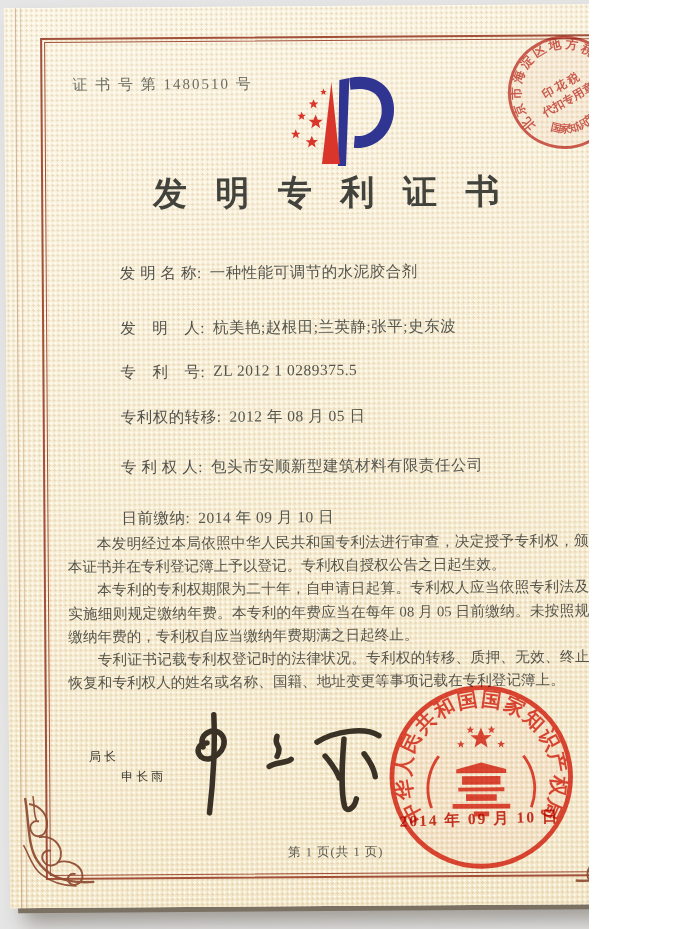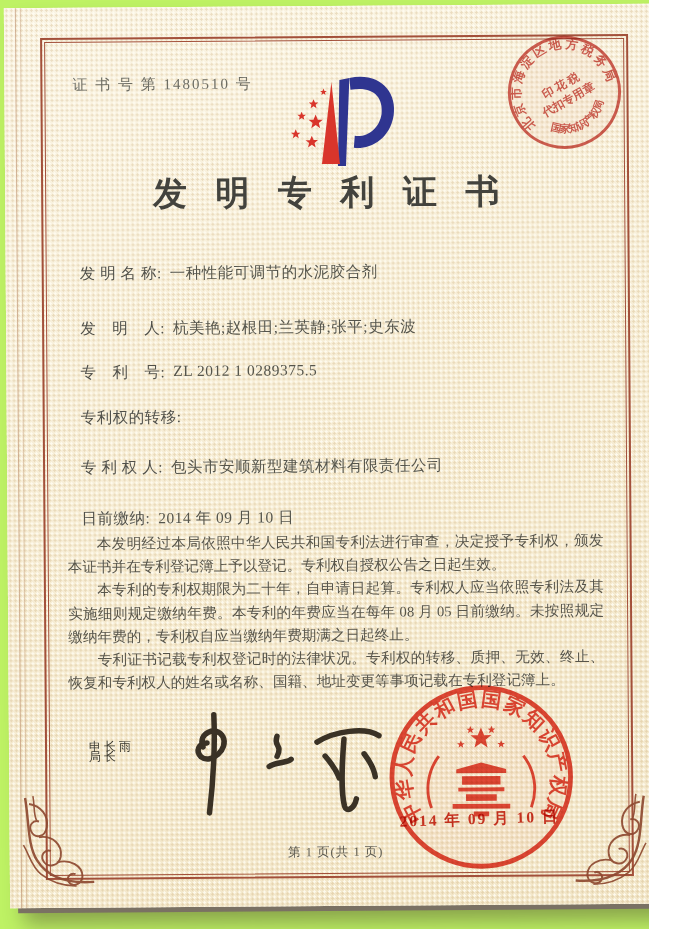--- a/index.html
+++ b/index.html
@@ -1,16 +1,16 @@
 <!DOCTYPE html>
 <html><head>
 <meta charset="utf-8">
 <style>
   html,body{margin:0;padding:0;background:#ffffff;}
-  .photo{position:relative;width:649px;height:929px;background:#bef264;overflow:hidden;
+  .photo{position:relative;width:589px;height:929px;background:#e5e5e5;overflow:hidden;
          font-family:"Liberation Serif","DejaVu Serif",serif;}
   .paper{position:absolute;left:7px;top:6px;width:652px;height:900px;
          transform:rotate(-0.4deg);transform-origin:50% 50%;
          background-color:#f7eed8;
          background-image:
            radial-gradient(rgba(203,172,120,.30) 1px, transparent 1.4px),
            radial-gradient(rgba(255,252,242,.85) 1px, transparent 1.4px),
            linear-gradient(160deg,#faf4e4,#f6ecd3 55%,#f2e6c8);
          background-size:5px 5px,5px 5px,100% 100%;
          background-position:0 0,2px 3px,0 0;
@@ -21,28 +21,28 @@
   .frame::after{content:"";position:absolute;inset:2px;border:1px solid #a3503a;}
   .corner{position:absolute;width:82px;height:98px;color:#8e4a31;opacity:.92;}
   .corner.bl{left:8px;bottom:16px;}
   .corner.br{right:10px;bottom:14px;transform:scaleX(-1);}
   .cert-no{position:absolute;left:68px;top:68px;font-size:15px;color:#6d6d64;letter-spacing:2px;}
   .logo{position:absolute;left:279px;top:64px;width:120px;height:104px;}
   .title{position:absolute;left:0;top:164px;width:100%;text-align:center;
          font-size:34px;color:#43433e;letter-spacing:10px;font-weight:bold;}
   .field-row{position:absolute;left:74px;right:60px;display:flex;gap:8px;
              font-size:15.5px;color:#55554b;letter-spacing:.5px;}
-  .f-label{white-space:pre;color:#50504a;}
+  .f-label{white-space:pre;color:#50504a;padding-left:40px;}
   .f-value{color:#55554c;}
   .body-text{position:absolute;left:60px;width:536px;top:525px;
              font-size:14.6px;line-height:23.2px;color:#57554b;text-align:justify;}
   .body-text p{margin:0;text-indent:2em;}
   .signer{position:absolute;left:80px;font-size:12px;color:#3a382f;letter-spacing:3px;text-align:center;}
   .signer.post{top:741px;}
-  .signer.name{top:731px;}
+  .signer.name{top:761px;margin-left:32px;}
   .signature{position:absolute;left:150px;top:700px;width:236px;height:114px;opacity:.92;}
   .seal{position:absolute;left:376px;top:676px;width:192px;height:192px;
         mix-blend-mode:multiply;opacity:.92;}
   .seal-date{position:absolute;left:390px;top:804px;font-size:15.5px;font-weight:bold;
              color:#cf3727;letter-spacing:2px;transform:rotate(-1.5deg);z-index:6;
              mix-blend-mode:multiply;}
   .tax-stamp{position:absolute;left:500px;top:28px;width:120px;height:120px;
              transform:rotate(-29deg);mix-blend-mode:multiply;opacity:.85;}
   .footer{position:absolute;left:0;top:838px;width:100%;text-align:center;
           font-size:12.5px;color:#5c5a50;letter-spacing:1px;}
@@ -111,20 +111,21 @@
     <div class="field-row" style="top:311px">
       <span class="f-label">发　明　人:</span>
       <span class="f-value">杭美艳;赵根田;兰英静;张平;史东波</span>
     </div>
     <div class="field-row" style="top:355px">
       <span class="f-label">专　利　号:</span>
       <span class="f-value">ZL 2012 1 0289375.5</span>
     </div>
     <div class="field-row" style="top:400px">
       <span class="f-label">专利权的转移:</span>
+      <span class="f-value">2012 年 08 月 05 日</span>
     </div>
     <div class="field-row" style="top:450px">
       <span class="f-label">专 利 权 人:</span>
       <span class="f-value">包头市安顺新型建筑材料有限责任公司</span>
     </div>
     <div class="field-row" style="top:501px">
       <span class="f-label">日前缴纳:</span>
       <span class="f-value">2014 年 09 月 10 日</span>
     </div>
 

